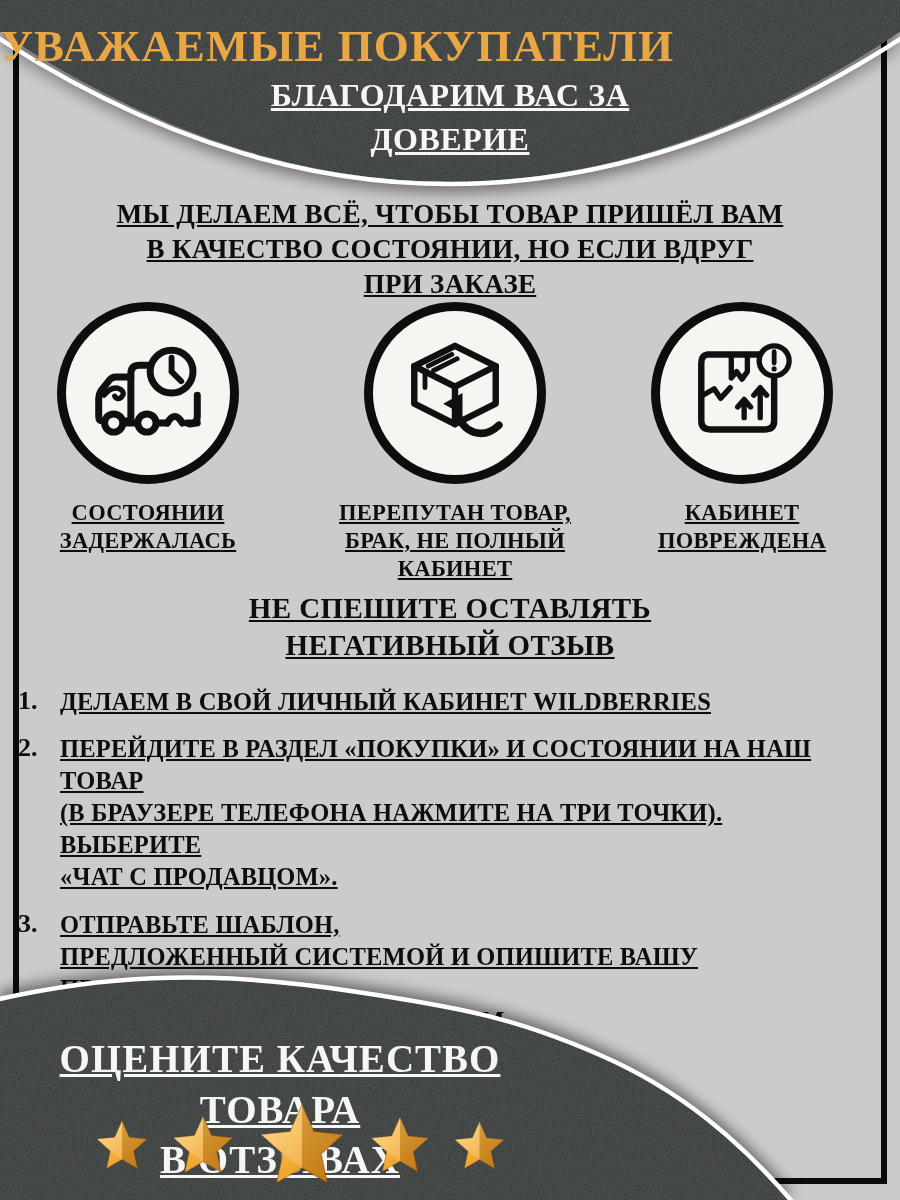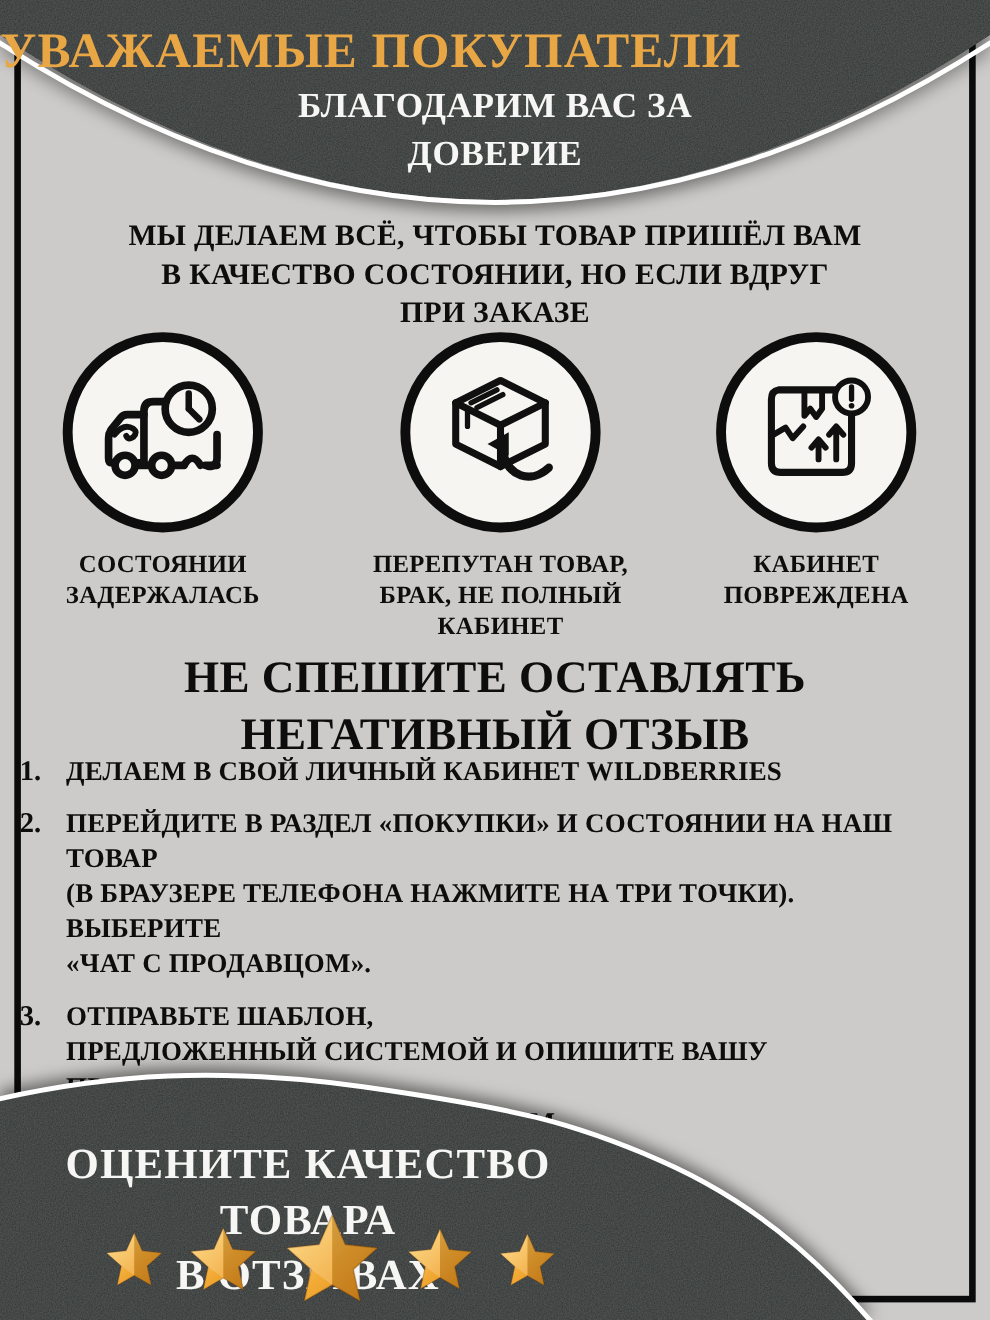--- a/index.html
+++ b/index.html
@@ -7,21 +7,21 @@
     --text_black:#0d0d0d; --text_white:#f6f6f4; --star_gold_light:#ffd878;
     --star_gold_mid:#f2aa35; --star_gold_dark:#dd8a1a; --icon_circle_bg:#f6f5f2;
     --frame_black:#0b0b0b; --curve_white:#ffffff;
   }
   *{margin:0;padding:0;box-sizing:border-box}
   body{background:#888;font-family:"Liberation Serif","DejaVu Serif",serif;}
   .canvas{position:relative;width:900px;height:1200px;margin:0 auto;overflow:hidden;
     background:var(--page_bg);font-weight:700;color:var(--text_black);}
   .frame{position:absolute;left:13px;right:13px;top:-12px;bottom:16px;
     border:6px solid var(--frame_black);}
-  .preline{white-space:pre-line;}
+  .preline{white-space:pre-line;text-decoration:underline;}
 
   
   .header-shape{position:absolute;left:0;top:0;filter:drop-shadow(0 6px 7px rgba(0,0,0,.45));}
   .footer-shape{position:absolute;left:0;top:938px;filter:drop-shadow(0 -5px 7px rgba(0,0,0,.5));}
   .fill-dark{fill:var(--panel_dark);}
   .curve-line{fill:none;stroke:var(--curve_white);stroke-width:4.5;}
 
   .header-title{position:absolute;top:20px;left:0;width:100%;text-align:left;
     color:var(--title_gold);font-size:45px;letter-spacing:1px;}
   .header-sub{position:absolute;top:74px;left:0;width:100%;text-align:center;
@@ -32,21 +32,21 @@
 
   .issues-row{position:absolute;top:302px;left:0;width:100%;height:270px;}
   .issue-card{position:absolute;width:260px;text-align:center;}
   .issue-card.c1{left:18px}.issue-card.c2{left:325px}.issue-card.c3{left:612px}
   .icon-circle{width:182px;height:182px;border:9px solid #0d0d0d;border-radius:50%;
     background:var(--icon_circle_bg);margin:0 auto 15px;display:flex;align-items:center;justify-content:center;}
   .issue-icon{stroke:#101010;fill:none;stroke-linecap:round;stroke-linejoin:round;}
   .issue-label{font-size:22.5px;line-height:1.24;letter-spacing:.3px;}
 
   .warning{position:absolute;top:590px;left:30px;right:30px;text-align:center;
-    font-size:41px;line-height:1.26;letter-spacing:.4px;}
+    font-size:29px;line-height:1.26;letter-spacing:.4px;}
 
   .steps{position:absolute;top:686px;left:18px;width:820px;}
   .step{display:flex;margin-bottom:15px;}
   .step-num{width:42px;flex:none;font-size:26px;}
   .step-text{font-size:24.5px;line-height:1.31;letter-spacing:.2px;}
 
   .footer-message{position:absolute;top:1034px;left:0;width:560px;text-align:center;
     color:var(--text_white);font-size:39px;line-height:1.3;letter-spacing:1px;}
   .stars-row{position:absolute;top:1100px;left:10px;width:580px;display:flex;
     justify-content:center;align-items:center;gap:20px;}

